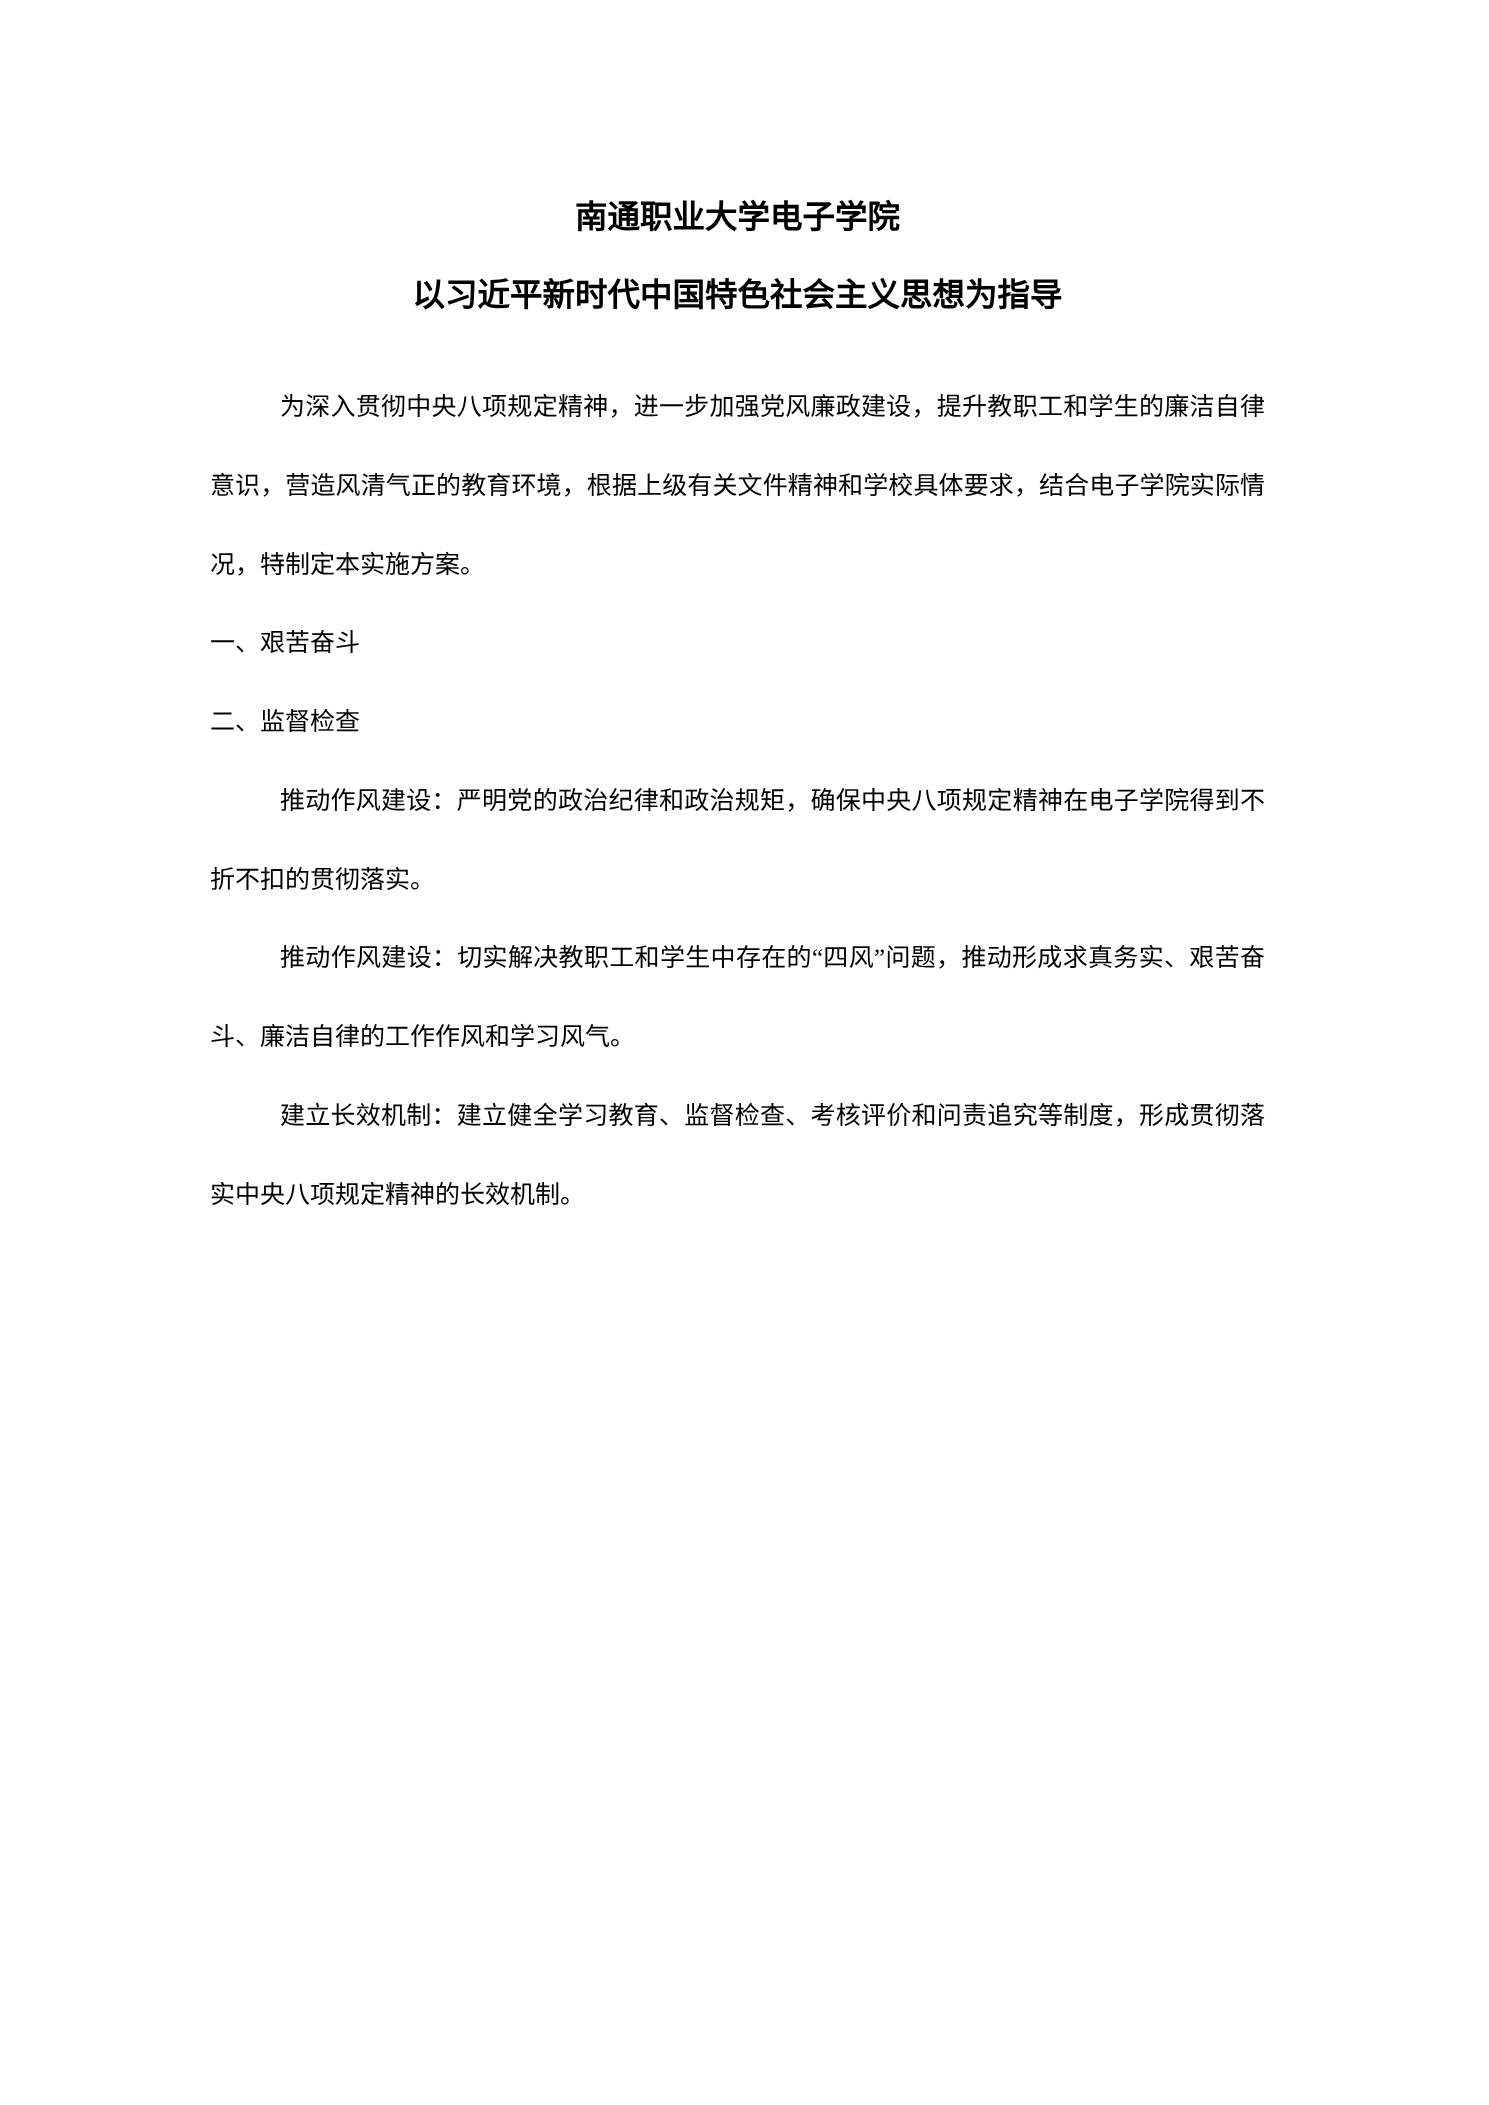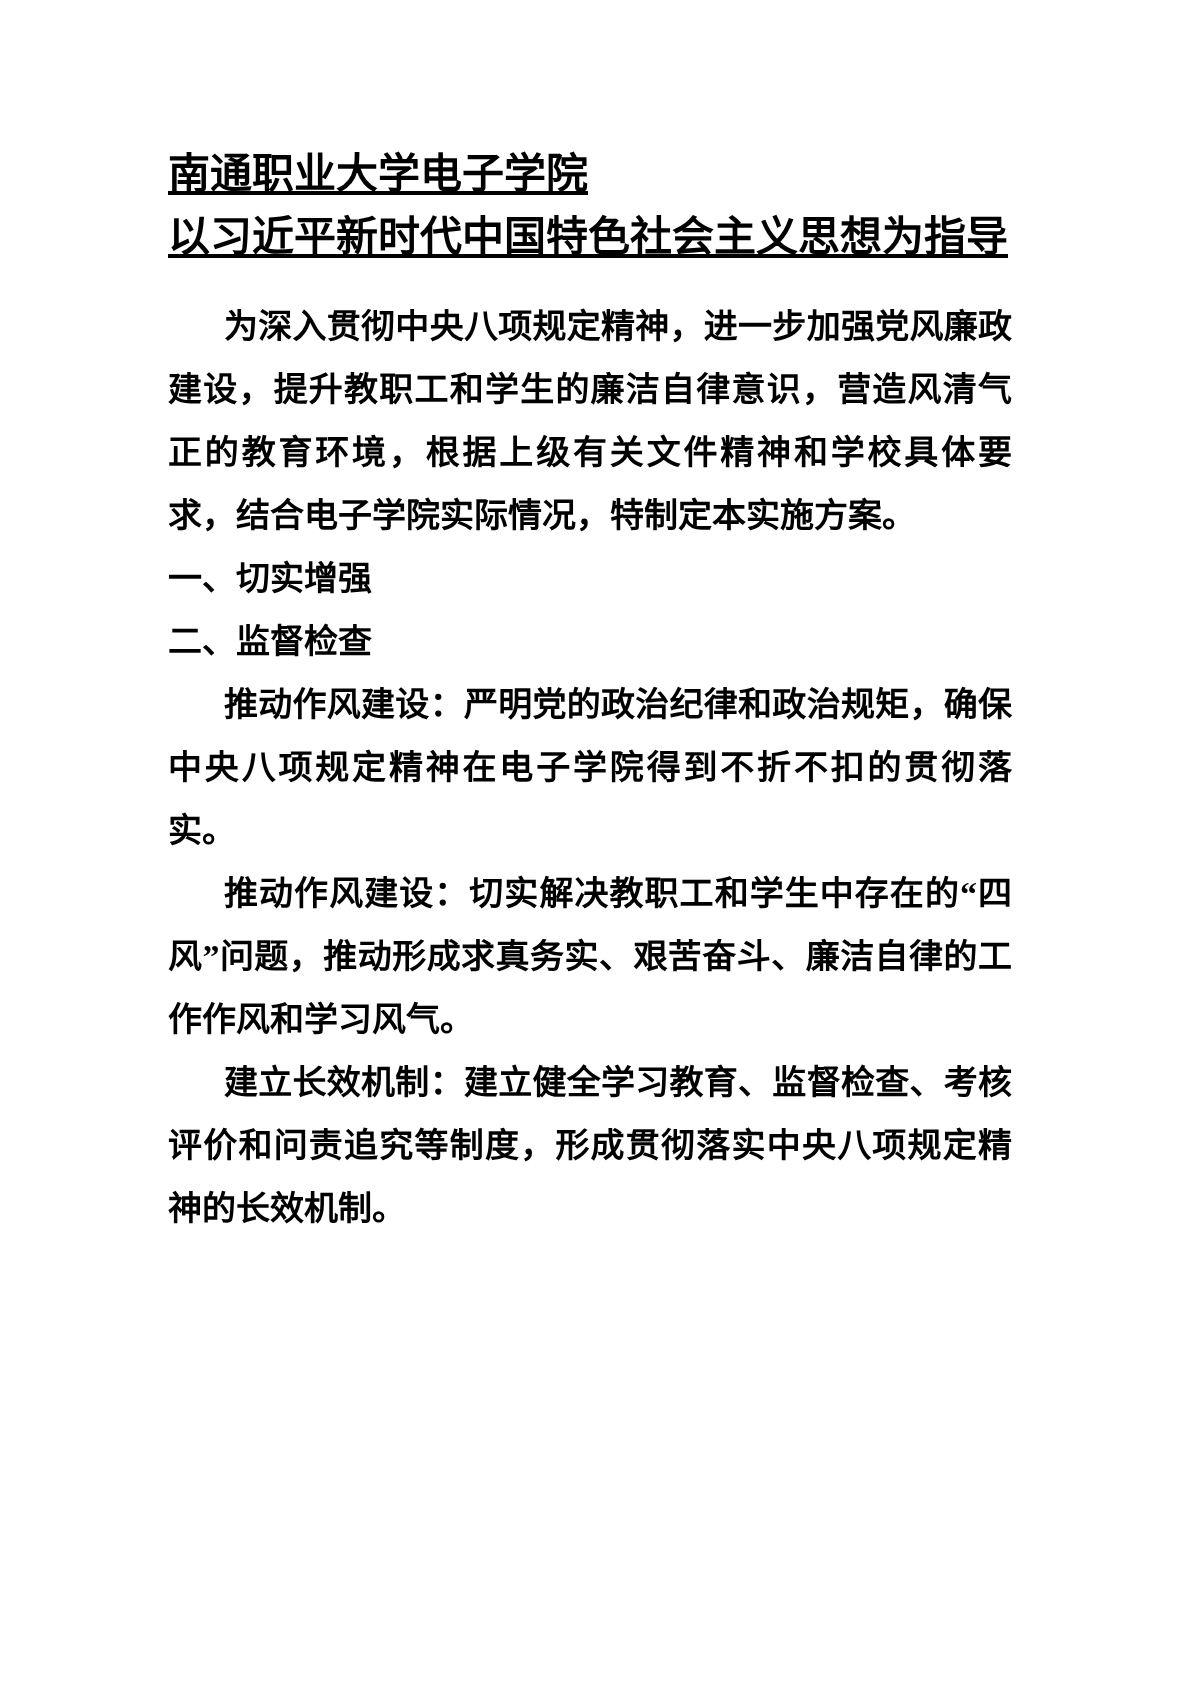--- a/index.html
+++ b/index.html
@@ -26,37 +26,37 @@
   }
 
   
   .doc-header {
     width: 844px;
     margin: 0 179px 0 168px;
   }
   .doc-title {
     font-family: "Liberation Sans", "DejaVu Sans", sans-serif;
     font-weight: bold;
-    font-size: 42px;
+    font-size: 26px;
     line-height: 63px;
+    text-align: center;
     white-space: nowrap;
     margin: 0;
-    text-decoration: underline;
   }
 
   
   .doc-body {
     width: 844px;
     margin: 27px 179px 0 168px;
   }
   .para, .heading {
     margin: 0;
-    font-size: 34px;
+    font-size: 20px;
     line-height: 63px;
-    font-weight: bold;
+    font-weight: normal;
     text-align: justify;
     text-align-last: left;
     letter-spacing: 0;
   }
   .para {
     text-indent: 56px; 
   }
   .heading {
     text-indent: 0;
     text-align: left;
@@ -68,21 +68,21 @@
 <div class="page">
 
   <div class="doc-header">
     <h1 class="doc-title">南通职业大学电子学院</h1>
     <h1 class="doc-title">以习近平新时代中国特色社会主义思想为指导</h1>
   </div>
 
   <div class="doc-body">
     <p class="para">为深入贯彻中央八项规定精神，进一步加强党风廉政建设，提升教职工和学生的廉洁自律意识，营造风清气正的教育环境，根据上级有关文件精神和学校具体要求，结合电子学院实际情况，特制定本实施方案。</p>
 
-    <h2 class="heading">一、切实增强</h2>
+    <h2 class="heading">一、艰苦奋斗</h2>
 
 
     <h2 class="heading">二、监督检查</h2>
 
 
     <p class="para">推动作风建设：严明党的政治纪律和政治规矩，确保中央八项规定精神在电子学院得到不折不扣的贯彻落实。</p>
 
     <p class="para">推动作风建设：切实解决教职工和学生中存在的“四风”问题，推动形成求真务实、艰苦奋斗、廉洁自律的工作作风和学习风气。</p>
 
     <p class="para">建立长效机制：建立健全学习教育、监督检查、考核评价和问责追究等制度，形成贯彻落实中央八项规定精神的长效机制。</p>

